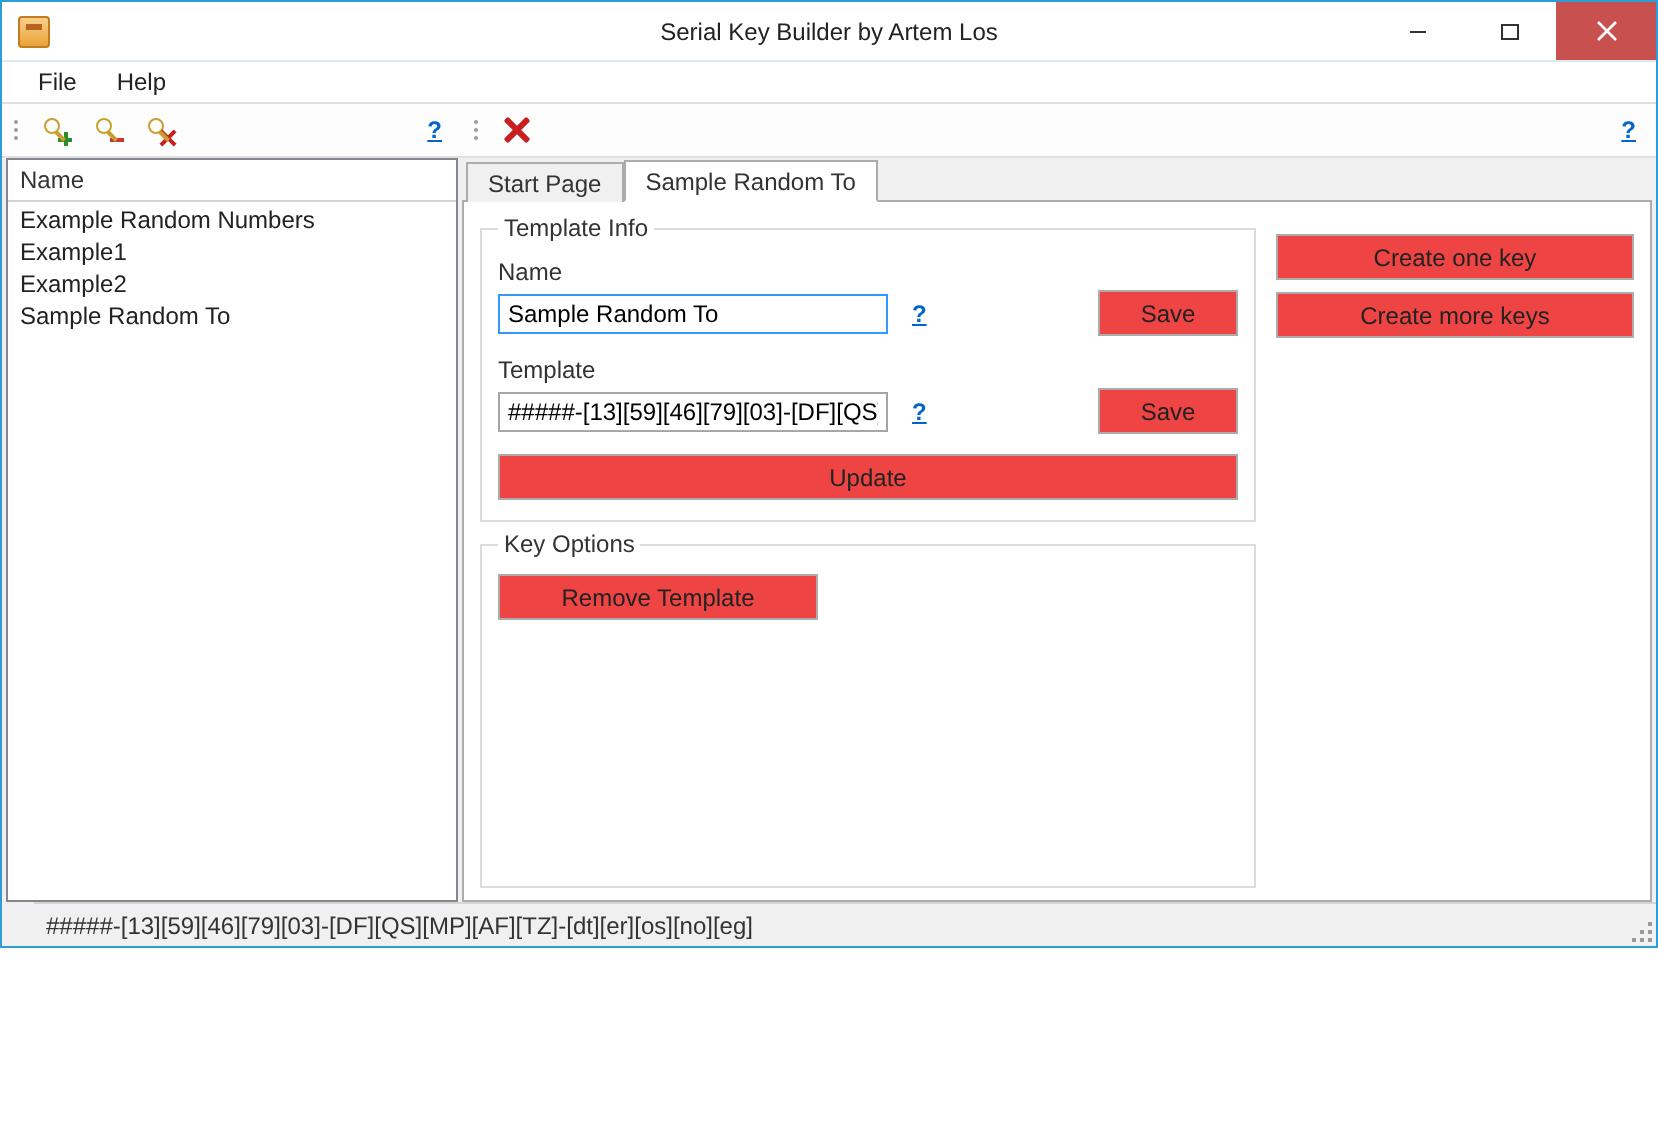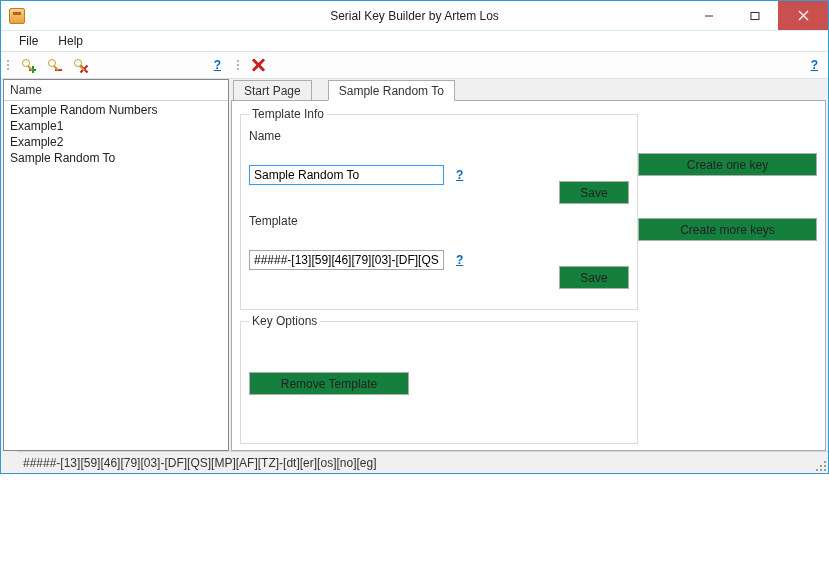--- a/index.html
+++ b/index.html
@@ -23,33 +23,33 @@
   .tool-btn { width: 22px; height: 22px; display: flex; align-items: center; justify-content: center; }
   .spacer { flex: 1; }
   .help-link { color: #0066cc; font-weight: bold; text-decoration: underline; padding: 0 6px; cursor: pointer; }
   .body-row { flex: 1; display: flex; min-height: 0; padding: 0 2px 0 2px; gap: 2px; }
   .left-panel { width: 226px; display: flex; flex-direction: column; }
   .list { flex: 1; background: #fff; border: 1px solid #828790; display: flex; flex-direction: column; }
   .list-header { background: #fff; border-bottom: 1px solid #d3d3d3; padding: 3px 6px; color: #333; }
   .list-body { flex: 1; padding: 1px 0; }
   .list-item { padding: 1px 6px; color: #222; }
   .right-area { flex: 1; display: flex; flex-direction: column; min-width: 0; }
-  .tabs-row { display: flex; align-items: flex-start; height: 21px; padding-left: 2px; gap: 16px; background: #f0f0f0; }
+  .tabs-row { display: flex; align-items: center; height: 21px; padding-left: 2px; gap: 0; background: #f0f0f0; }
   .tab { padding: 3px 10px 2px; border: 1px solid #acacac; border-bottom: none; background: #f0f0f0; color: #333; margin-right: 0px; position: relative; top: 1px; font-size: 12px; }
   .tab.active { background: #fff; border-bottom: 1px solid #fff; z-index: 2; }
-  .tab-panel { flex: 1; background: #fff; border: 1px solid #acacac; padding: 6px 8px; display: flex; min-height: 0; }
+  .tab-panel { flex: 1; background: #fff; border: 1px solid #acacac; padding: 6px 8px; display: flex; gap: 10px; min-height: 0; }
   .panel-left-col { flex: 1; display: flex; flex-direction: column; gap: 4px; min-width: 0; }
   .panel-right-col { width: 179px; display: flex; flex-direction: column; gap: 6px; padding-top: 10px; }
   fieldset { border: 1px solid #dcdcdc; padding: 8px 8px 10px 8px; margin: 0; }
   legend { color: #333; padding: 0 3px; font-size: 12px; }
   .form-row { display: flex; align-items: center; gap: 6px; margin-bottom: 4px; }
   .field-label { color: #333; margin-bottom: 2px; }
   input[type=text] { height: 20px; border: 1px solid #a6a6a6; padding: 1px 4px; font-size: 12px; background: #fff; color: #000; }
   input[type=text].active { border: 1px solid #3399ff; }
-  .btn { height: 23px; background: #15803d; border: 1px solid #acacac; color: #222; display: flex; align-items: center; justify-content: center; padding: 0 10px; cursor: default; margin-top: 36px; }
+  .btn { height: 23px; background: #ef4444; border: 1px solid #acacac; color: #222; display: flex; align-items: center; justify-content: center; padding: 0 10px; cursor: default; }
   .btn.wide { width: 100%; }
   .statusbar { height: 22px; border-top: 1px solid #d4d4d4; background: #f0f0f0; display: flex; align-items: center; padding: 0 6px; color: #333; position: relative; margin-left: 16px; }
   .resize-grip { position: absolute; right: 2px; bottom: 2px; width: 12px; height: 12px; }
   .resize-grip span { position: absolute; width: 2px; height: 2px; background: #9a9a9a; }
   
   .icon-key { position: relative; width:16px; height:16px; }
   .icon-key::before { content:""; position:absolute; left:2px; top:2px; width:6px; height:6px; border:1.5px solid #c8a030; border-radius:50%; }
   .icon-key::after { content:""; position:absolute; left:8px; top:8px; width:6px; height:2px; background:#c8a030; transform: rotate(45deg); transform-origin:left center; }
   .badge-plus { position:absolute; right:0; bottom:0; width:7px; height:7px; }
   .badge-plus::before,.badge-plus::after{content:"";position:absolute;background:#2a8f2a;}
@@ -176,20 +176,21 @@
 
               <div class="field-label">Template</div>
               <div class="form-row">
                 <input type="text" style="width: 195px;" value="#####-[13][59][46][79][03]-[DF][QS][MP][">
                 <span class="help-link">?</span>
                 <div style="flex:1"></div>
                 <div class="btn" style="width:70px;">Save</div>
               </div>
 
               <div style="height:6px"></div>
+              <div class="btn wide">Update</div>
             </fieldset>
 
             <fieldset style="flex:1;">
               <legend>Key Options</legend>
               <div class="btn" style="width:160px;">Remove Template</div>
             </fieldset>
           </div>
 
           <div class="panel-right-col">
             <div class="btn wide">Create one key</div>

